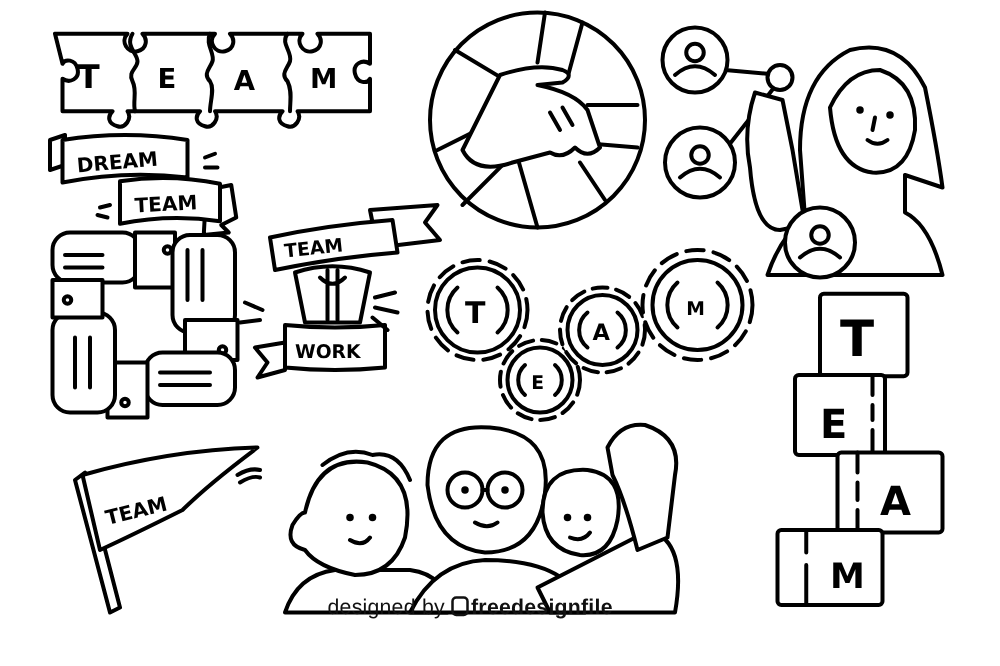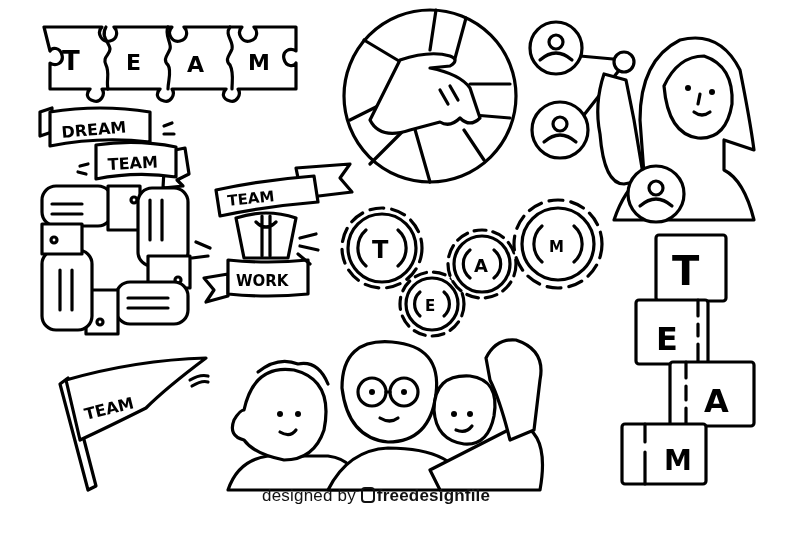--- a/index.html
+++ b/index.html
@@ -2,21 +2,21 @@
 <html><head>
 <meta charset="utf-8">
 <style>
   html, body { margin:0; padding:0; background:#ffffff; }
   body { width:800px; height:533px; position:relative; overflow:hidden;
          font-family:"DejaVu Sans", sans-serif; }
   svg.art { position:absolute; left:0; top:0; width:800px; height:533px; }
   .s { fill:#fff; stroke:#000; stroke-width:3.2; stroke-linejoin:round; stroke-linecap:round; }
   .l { fill:none; stroke:#000; stroke-width:3.2; stroke-linejoin:round; stroke-linecap:round; }
   .txt { font-family:"DejaVu Sans", sans-serif; font-weight:bold; fill:#000; }
-  .credit { position:absolute; left:262px; top:486px; font-size:17px; color:#111;
+  .credit { position:absolute; left:262px; top:476px; font-size:17px; color:#111;
             font-family:"Liberation Sans", sans-serif; letter-spacing:0.2px; }
   .credit .brand { font-weight:bold; }
   .credit .logo { display:inline-block; border:2px solid #111; border-radius:4px; width:10px; height:12px;
                   vertical-align:-2px; margin-right:2px; }
 </style>
 </head>
 <body>
 
 <svg class="art" viewBox="0 0 800 533">
 

